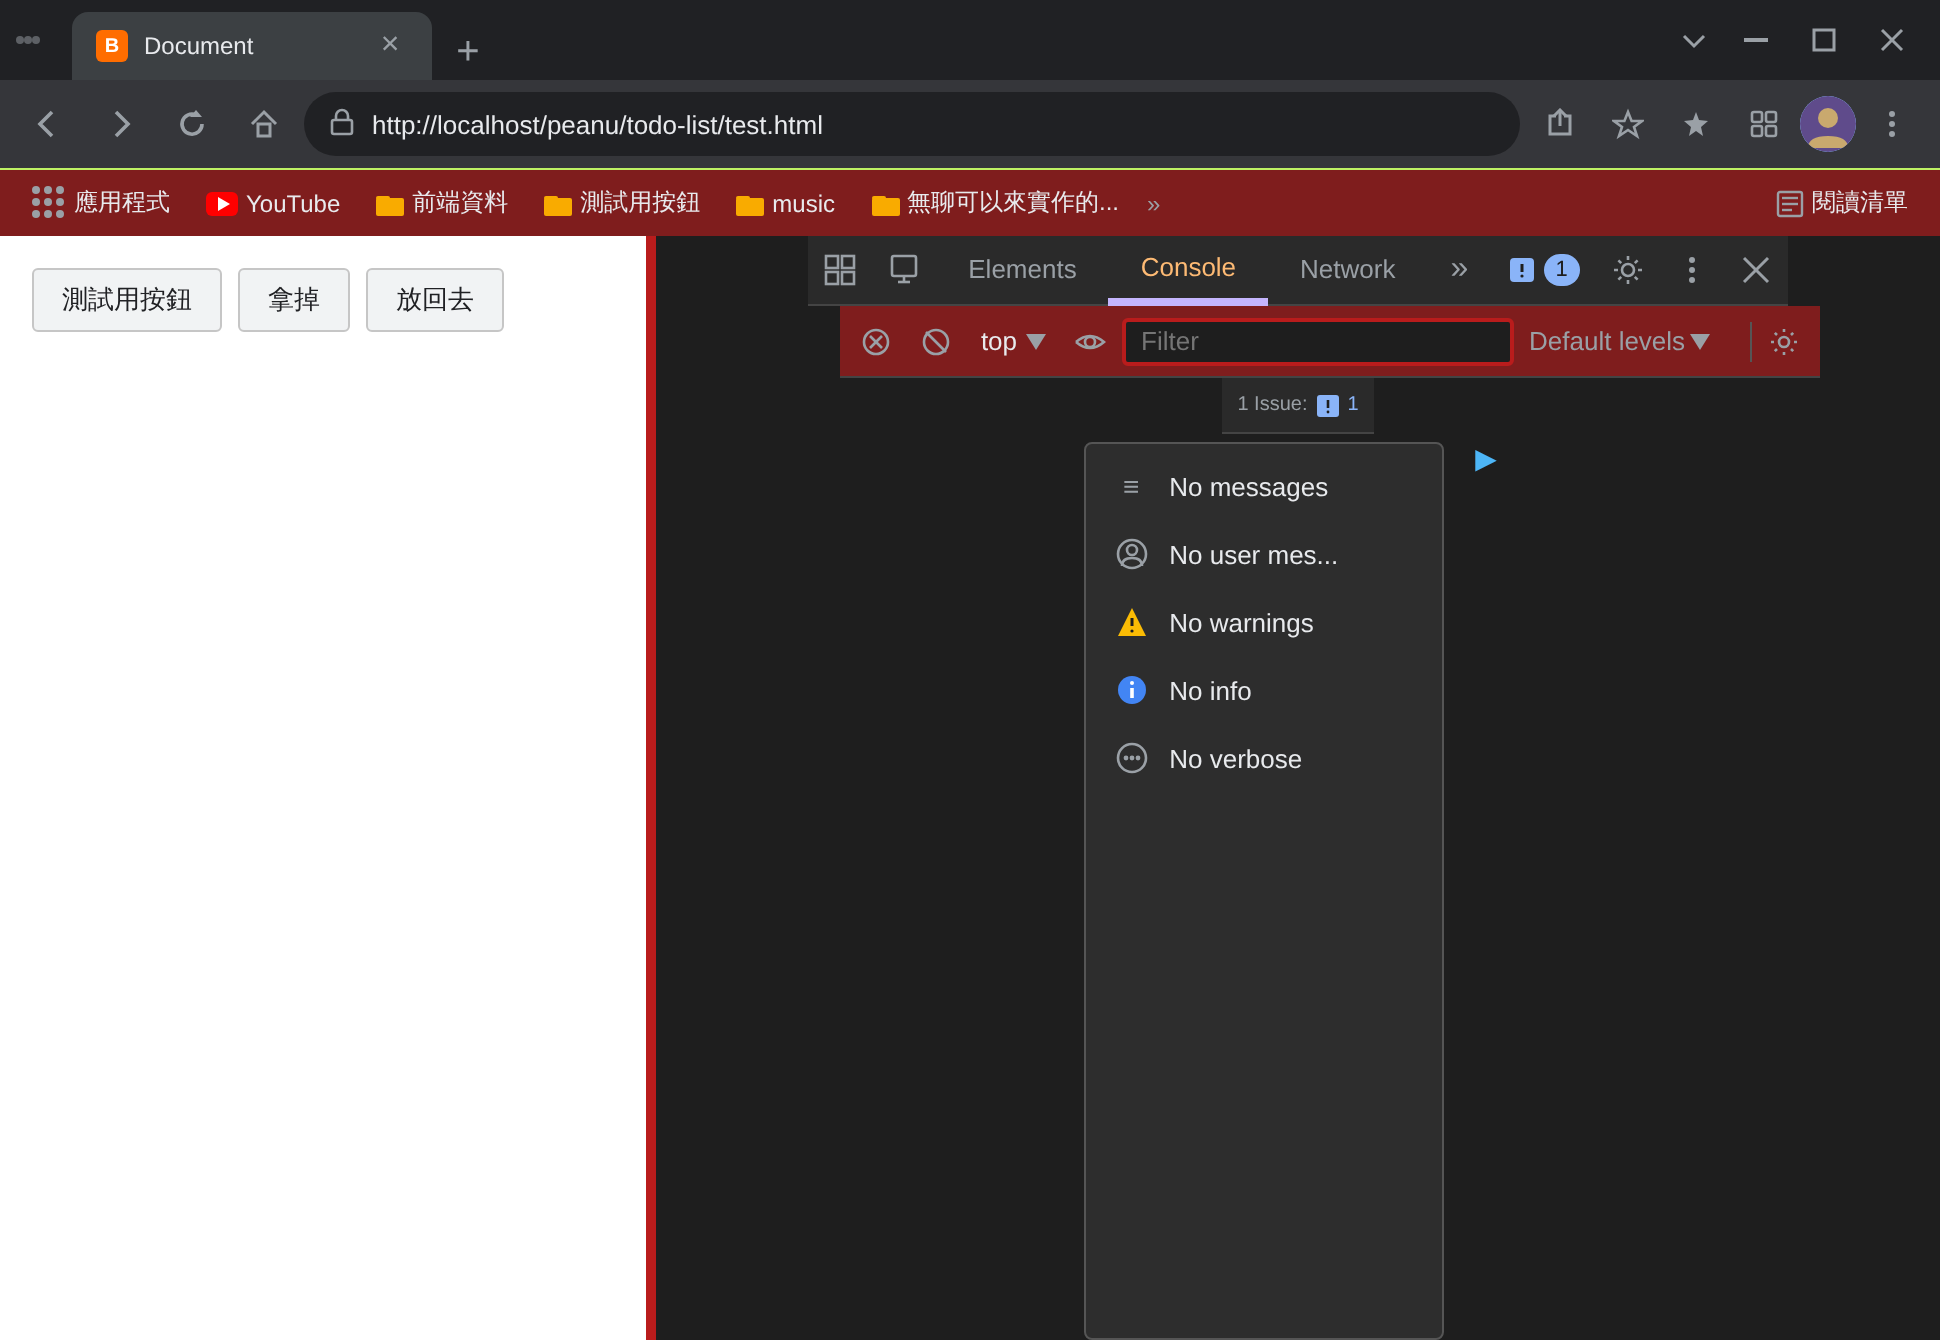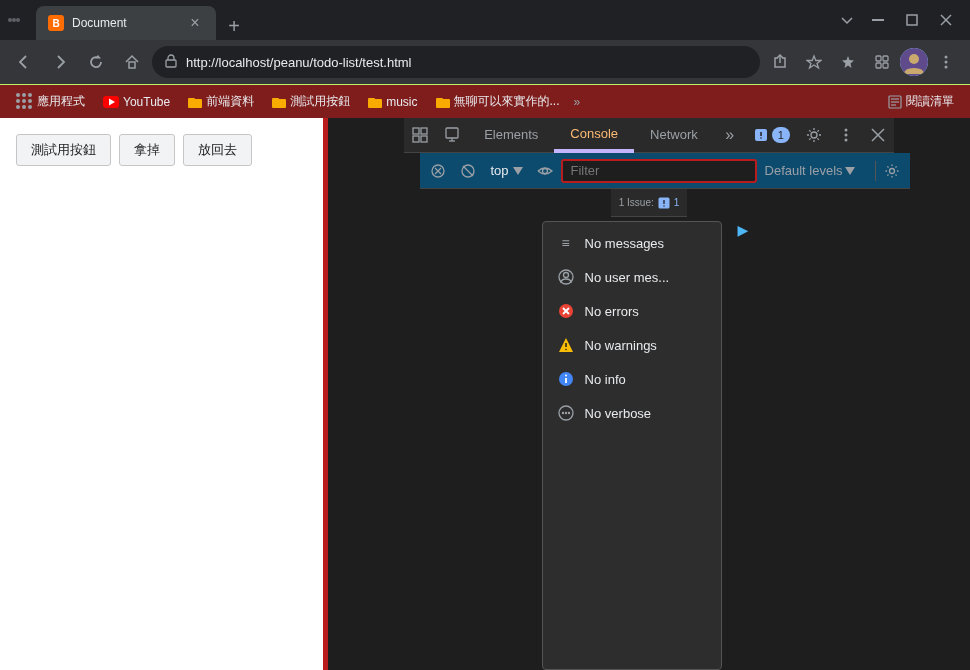--- a/index.html
+++ b/index.html
@@ -184,21 +184,21 @@
       border-radius: 10px; padding: 0 6px; font-size: 11px; height: 16px;
       display: flex; align-items: center;
     }
     .dt-toolbar-right {
       display: flex; align-items: center;
     }
 
     
     .console-bar {
       height: 36px;
-      background: #0c4a6e;
+      background: #7f1d1d;
       display: flex;
       align-items: center;
       padding: 0 4px;
       gap: 2px;
       border-bottom: 1px solid #444;
       margin-left: 32px;
     }
     .console-icon-btn {
       width: 28px; height: 28px; display: flex; align-items: center; justify-content: center;
       color: #9aa0a6; font-size: 13px; cursor: pointer; border-radius: 3px;
@@ -597,30 +597,20 @@
                 <circle cx="8" cy="8" r="7" fill="none" stroke="#9aa0a6" stroke-width="1.3"></circle>
                 <circle cx="8" cy="6" r="2.5" fill="none" stroke="#9aa0a6" stroke-width="1.3"></circle>
                 <path d="M3,14 Q3,10 8,10 Q13,10 13,14" fill="none" stroke="#9aa0a6" stroke-width="1.3"></path>
               </svg>
           </div>
           <span>No user mes...</span>
         </div>
         <div class="menu-item">
           <div class="menu-icon">
             <svg width="16" height="16" viewBox="0 0 16 16">
-                <circle cx="8" cy="8" r="7" fill="#ea4335"></circle>
-                <line x1="5" y1="5" x2="11" y2="11" stroke="white" stroke-width="1.8"></line>
-                <line x1="11" y1="5" x2="5" y2="11" stroke="white" stroke-width="1.8"></line>
-              </svg>
-          </div>
-          <span>No errors</span>
-        </div>
-        <div class="menu-item">
-          <div class="menu-icon">
-            <svg width="16" height="16" viewBox="0 0 16 16">
                 <polygon points="8,1 15,15 1,15" fill="#fbbc04"></polygon>
                 <line x1="8" y1="6" x2="8" y2="10" stroke="#1e1e1e" stroke-width="1.5"></line>
                 <circle cx="8" cy="12.5" r="0.8" fill="#1e1e1e"></circle>
               </svg>
           </div>
           <span>No warnings</span>
         </div>
         <div class="menu-item">
           <div class="menu-icon">
             <svg width="16" height="16" viewBox="0 0 16 16">

